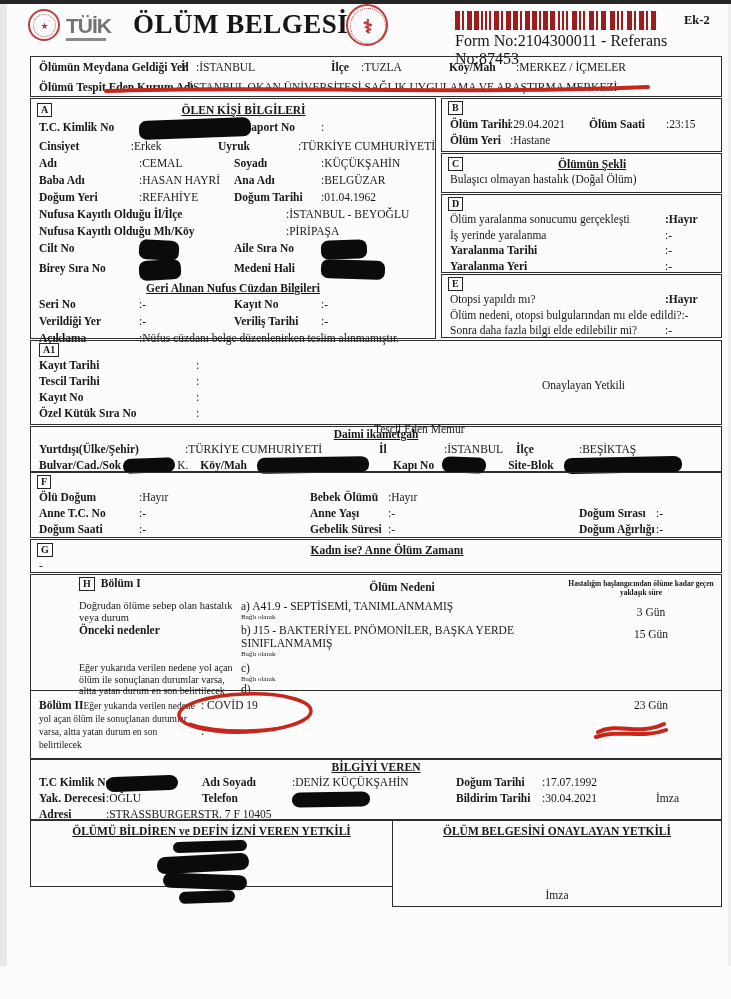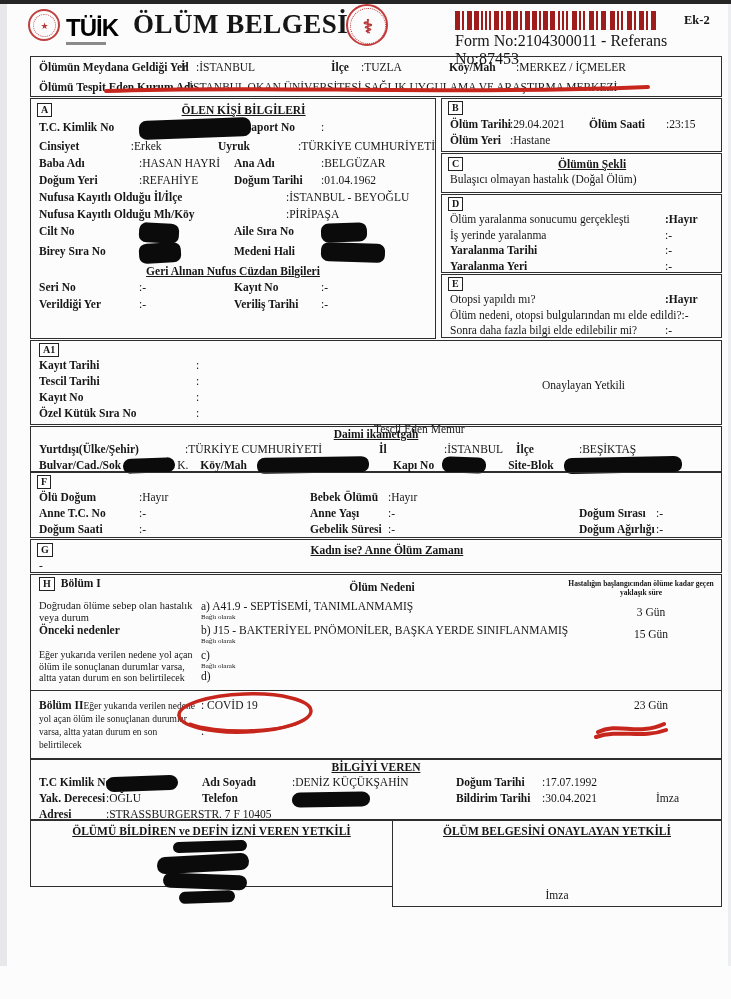--- a/index.html
+++ b/index.html
@@ -13,21 +13,21 @@
   .b{font-weight:bold;}
   .u{text-decoration:underline;}
   .tag{display:inline-block;border:1.2px solid #222;font-weight:bold;font-size:10px;line-height:12px;
        padding:0 3px;margin-right:6px;background:#fff;}
   .blob{display:inline-block;background:#0b0b0b;border-radius:8px/7px;vertical-align:middle;}
   
   .seal{position:absolute;left:28px;top:9px;width:32px;height:32px;border:2.5px solid #bf4040;border-radius:50%;box-sizing:border-box;}
   .seal .inner{position:absolute;left:3px;top:3px;width:21px;height:21px;border:1px dotted #c26060;border-radius:50%;
        display:flex;align-items:center;justify-content:center;color:#b73a3a;font-size:9px;}
   .tuik{position:absolute;left:66px;top:14px;font-family:"Liberation Sans",sans-serif;font-weight:bold;
-       font-size:24px;letter-spacing:-1px;color:#000000;}
+       font-size:21px;letter-spacing:-1px;color:#737373;}
   .tuik:after{content:"";display:block;height:3px;width:40px;background:#8a8a8a;margin-top:0px;}
   .title{position:absolute;left:133px;top:9px;font-size:27px;font-weight:bold;letter-spacing:0.5px;}
   .clogo{position:absolute;left:346px;top:4px;width:42px;height:42px;border:2px solid #c23a3a;border-radius:50%;box-sizing:border-box;}
   .clogo .ring{position:absolute;left:2px;top:2px;width:34px;height:34px;border:1.5px dotted #c23a3a;border-radius:50%;
        display:flex;align-items:center;justify-content:center;color:#b73333;font-size:19px;font-weight:bold;}
   .barcode{position:absolute;left:455px;top:11px;}
   .ek2{position:absolute;left:684px;top:13px;font-weight:bold;font-size:12.5px;}
   .formline{position:absolute;left:455px;top:32px;font-size:16px;}
   
   #loc{left:30px;top:56px;width:692px;height:41px;border-width:1.6px;}
@@ -61,21 +61,21 @@
   .dm-title{text-align:center;font-weight:bold;line-height:15px;}
   .dl1{width:146px;font-weight:bold;} .dv1{width:194px;} .dl2{width:65px;font-weight:bold;}
   .dv2{width:72px;} .dl3{width:63px;font-weight:bold;}
   
   #secF{left:30px;top:472px;width:692px;height:66px;}
   .fl1{width:100px;font-weight:bold;} .fv1{width:171px;} .fl2{width:78px;font-weight:bold;}
   .fv2{width:191px;} .fl3{width:77px;font-weight:bold;}
   
   #secG{left:30px;top:539px;width:692px;height:34px;}
   
-  #secH{left:30px;top:574px;width:692px;height:117px;}
+  #secH{left:30px;top:574px;width:692px;height:117px;padding-left:40px;}
   .h-hdr{display:flex;padding:2px 4px 0 8px;}
   .h-hdr .left{width:160px;} .h-hdr .mid{flex:1;text-align:center;font-weight:bold;padding-top:4px;}
   .h-hdr .right{width:152px;text-align:center;font-weight:bold;font-size:7.5px;line-height:9px;padding-top:2px;}
   .hrow{display:flex;padding-left:8px;white-space:normal;}
   .h-l{width:162px;font-size:10.5px;line-height:12px;} .h-c{flex:1;line-height:13px;}
   .h-s{width:140px;text-align:center;}
   .bagli{font-size:7px;line-height:8px;display:block;}
   
   #secH2{left:30px;top:691px;width:692px;height:68px;border-top:none;}
   .h2-l{width:162px;} .h2desc{font-size:9.5px;line-height:11px;white-space:normal;}
@@ -183,20 +183,26 @@
       <span class="al2">Pasaport No</span>
       <span class="av2">:</span>
     </div>
     <div class="rrow">
       <span class="al1">Cinsiyet</span>
       <span class="av1">:Erkek</span>
       <span class="al2">Uyruk</span>
       <span class="av2">:TÜRKİYE CUMHURİYETİ</span>
     </div>
     <div class="rrow">
+      <span class="al1">Adı</span>
+      <span class="av1">:CEMAL</span>
+      <span class="al2">Soyadı</span>
+      <span class="av2">:KÜÇÜKŞAHİN</span>
+    </div>
+    <div class="rrow">
       <span class="al1">Baba Adı</span>
       <span class="av1">:HASAN HAYRİ</span>
       <span class="al2">Ana Adı</span>
       <span class="av2">:BELGÜZAR</span>
     </div>
     <div class="rrow">
       <span class="al1">Doğum Yeri</span>
       <span class="av1">:REFAHİYE</span>
       <span class="al2">Doğum Tarihi</span>
       <span class="av2">:01.04.1962</span>
@@ -226,20 +232,24 @@
       <span class="al1">Seri No</span>
       <span class="av1">:-</span>
       <span class="al2">Kayıt No</span>
       <span class="av2">:-</span>
     </div>
     <div class="rrow">
       <span class="al1">Verildiği Yer</span>
       <span class="av1">:-</span>
       <span class="al2">Veriliş Tarihi</span>
       <span class="av2">:-</span>
+    </div>
+    <div class="rrow">
+      <span class="al1">Açıklama</span>
+      <span>:Nüfus cüzdanı belge düzenlenirken teslim alınmamıştır.</span>
     </div>
   </div>
 
   <div id="secB" class="box">
     <div class="r-tag"><span class="tag">B</span></div>
     <div class="rrow" style="line-height:16px;">
       <span class="bl1">Ölüm Tarihi</span>
       <span class="bv1">:29.04.2021</span>
       <span class="bl2">Ölüm Saati</span>
       <span>:23:15</span>

